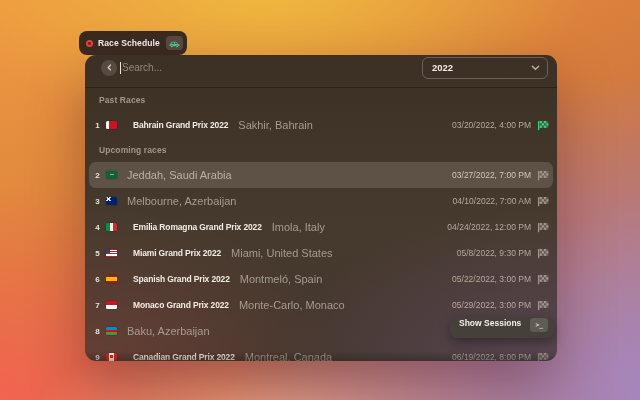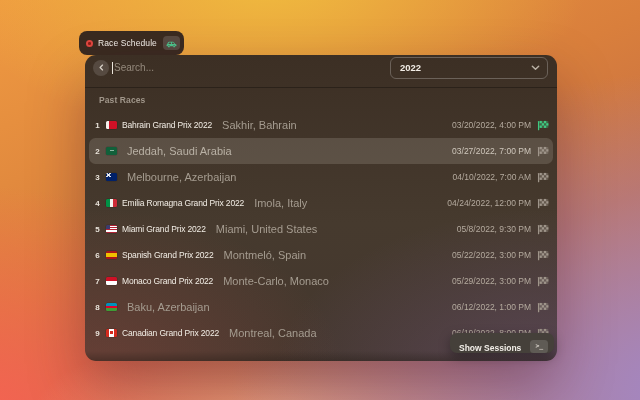--- a/index.html
+++ b/index.html
@@ -5,50 +5,50 @@
   html,body{margin:0;padding:0}
   body{width:640px;height:400px;overflow:hidden;font-family:"Liberation Sans",sans-serif;position:relative;
     background:
       radial-gradient(50% 42% at 42% -6%, rgba(240,190,62,.95) 0%, rgba(240,190,62,0) 100%),
       radial-gradient(72% 80% at 108% 98%, #a287c6 0%, rgba(162,135,198,0) 100%),
       radial-gradient(40% 22% at 45% 104%, rgba(246,175,140,.8) 0%, rgba(246,175,140,0) 100%),
       radial-gradient(55% 60% at -6% 106%, rgba(250,95,85,.95) 0%, rgba(250,95,85,0) 100%),
       linear-gradient(155deg, #ef9a41 0%, #d97f3c 45%, #c66f45 70%, #bb7a6e 100%);}
   .badge{position:absolute;left:79px;top:31px;height:24px;display:flex;align-items:center;background:#3a2b20;border-radius:8px;padding:0 4px 0 7px;box-sizing:border-box}
   .rec-dot{width:7px;height:7px;border-radius:50%;background:radial-gradient(circle,#8e1d17 0 26%,#e0473f 34% 100%);margin-right:5px}
-  .badge-title{font-size:8.5px;font-weight:400;color:#f3efe9;letter-spacing:.1px}
+  .badge-title{font-size:8.5px;font-weight:700;color:#f3efe9;letter-spacing:.1px}
   .car-chip{width:17px;height:14px;border-radius:4px;background:rgba(255,255,255,.15);display:flex;align-items:center;justify-content:center;margin-left:6px;color:#4cc68d}
   .window{position:absolute;left:85px;top:55px;width:472px;height:306px;border-radius:11px;overflow:hidden;
     background:
       radial-gradient(60% 55% at 100% 105%, rgba(125,95,150,.38) 0%, rgba(125,95,150,0) 100%),
       radial-gradient(55% 55% at 0% 105%, rgba(200,85,75,.28) 0%, rgba(200,85,75,0) 100%),
       linear-gradient(180deg, #3c2f24 0%, #463a2e 55%, #44372e 100%);
     box-shadow:0 25px 55px rgba(60,15,40,.35);}
-  .searchbar{height:33px;display:flex;align-items:center;padding:0 9px 7px 8px;border-bottom:1px solid rgba(0,0,0,.3);box-sizing:border-box}
+  .searchbar{height:33px;display:flex;align-items:center;padding:0 9px 7px 16px;border-bottom:1px solid rgba(0,0,0,.3);box-sizing:border-box}
   .back-btn{width:16px;height:16px;border-radius:50%;background:rgba(255,255,255,.13);display:flex;align-items:center;justify-content:center;color:#d8d1c7;flex:0 0 auto}
   .search-wrap{flex:1;margin-left:3px;display:flex;align-items:center}
   .caret{width:1px;height:12px;background:#ece6dc;margin-right:1px}
   .placeholder{color:#94897c;font-size:10px}
-  .year-dd{width:158px;height:22px;border:1px solid rgba(255,255,255,.24);border-radius:6px;display:flex;align-items:center;padding:0 7px 0 9px;box-sizing:border-box;color:#f2ede6;font-size:9.5px;font-weight:700;flex:0 0 auto}
+  .year-dd{width:126px;height:22px;border:1px solid rgba(255,255,255,.24);border-radius:6px;display:flex;align-items:center;padding:0 7px 0 9px;box-sizing:border-box;color:#f2ede6;font-size:9.5px;font-weight:700;flex:0 0 auto}
   .year-dd .chev{margin-left:auto;color:#b9b0a4;display:flex}
   .list{padding:0}
   .section-label{height:24px;display:flex;align-items:center;padding:0 14px;color:#a0968a;font-size:8.5px;font-weight:700;letter-spacing:.1px}
   .row{height:26px;display:flex;align-items:center;margin:0 4px;padding:0 4px;border-radius:6.5px}
   .row.selected{background:rgba(255,245,235,.14)}
   .row-num{width:9px;text-align:center;font-size:8px;font-weight:700;color:#e9e3da;flex:0 0 auto}
   .flag{width:11px;height:8px;border-radius:1.5px;margin-left:4px;flex:0 0 auto;box-shadow:0 0 0 .5px rgba(0,0,0,.2)}
-  .race-name{margin-left:5px;font-size:8.5px;font-weight:400;color:#f2ede5;letter-spacing:-.15px;white-space:nowrap}
+  .race-name{margin-left:16px;font-size:8.5px;font-weight:700;color:#f2ede5;letter-spacing:-.15px;white-space:nowrap}
   .race-loc{margin-left:10px;font-size:11px;color:#a59c90;white-space:nowrap}
   .race-dt{margin-left:auto;font-size:8.5px;color:#b4aa9e;white-space:nowrap}
   .chk{margin-left:6px;color:#9f958a;display:flex;flex:0 0 auto}
   .row.past .chk{color:#3fc981}
   .row.selected .race-dt{color:#cfc7bc}
   .row.selected .race-loc{color:#b9b1a5}
   .window::after{content:"";position:absolute;left:0;right:0;bottom:0;height:10px;background:linear-gradient(to bottom,rgba(40,31,24,0),rgba(34,26,20,.38));pointer-events:none;border-radius:0 0 11px 11px}
-  .hint{position:absolute;left:450px;top:333px;height:20px;background:#45403a;border-radius:7px;display:flex;align-items:flex-end;padding:0 6px 0 9px;box-shadow:0 4px 12px rgba(0,0,0,.35);font-size:8.5px;font-weight:700;color:#f2eee8;z-index:5}
+  .hint{position:absolute;left:450px;top:318px;height:20px;background:#45403a;border-radius:7px;display:flex;align-items:flex-start;padding:0 6px 0 9px;box-shadow:0 4px 12px rgba(0,0,0,.35);font-size:8.5px;font-weight:700;color:#f2eee8;z-index:5}
   .keycap{width:18px;height:13.5px;border-radius:3.5px;background:rgba(255,255,255,.14);display:flex;align-items:center;justify-content:center;font-size:6.5px;color:#d8d2ca;margin-left:9px;font-family:"DejaVu Sans Mono",monospace}
   
   .flag-bahrain{background:linear-gradient(90deg,#f3f1ec 0 30%,#ce1126 30% 100%)}
   .flag-saudi-arabia{background:linear-gradient(rgba(223,240,230,.6),rgba(223,240,230,.6)) 50% 42%/4px 1px no-repeat,#11603a}
   .flag-australia{background:linear-gradient(45deg,transparent 44%,rgba(255,255,255,.85) 44% 56%,transparent 56%) 0 0/5px 4px no-repeat,linear-gradient(-45deg,transparent 44%,rgba(255,255,255,.85) 44% 56%,transparent 56%) 0 0/5px 4px no-repeat,#012169}
   .flag-italy{background:linear-gradient(90deg,#009246 0 33%,#f4f5f0 33% 67%,#ce2b37 67%)}
   .flag-usa{background:linear-gradient(#3c3b6e,#3c3b6e) 0 0/4px 4px no-repeat,repeating-linear-gradient(180deg,#b22234 0 1.1px,#fff 1.1px 2.2px)}
   .flag-spain{background:linear-gradient(180deg,#aa151b 0 25%,#f1bf00 25% 75%,#aa151b 75%)}
   .flag-monaco{background:linear-gradient(180deg,#ce1126 0 50%,#fff 50%)}
   .flag-azerbaijan{background:linear-gradient(180deg,#0092bc 0 33%,#e4002b 33% 67%,#3f9c35 67%)}
@@ -107,20 +107,21 @@
           <rect x="7.6" y="1" width="2.4" height="2.53"></rect>
           <rect x="5.2" y="3.53" width="2.4" height="2.53"></rect>
           <rect x="10" y="3.53" width="2.4" height="2.53"></rect>
           <rect x="2.8" y="6.06" width="2.4" height="2.54"></rect>
           <rect x="7.6" y="6.06" width="2.4" height="2.54"></rect>
         </g>
       </svg>
     </span>
   </div>
 
+  <div class="section-label">Upcoming races</div>
 
   <div class="row selected">
     <span class="row-num">2</span>
     <span class="flag flag-saudi-arabia"></span>
     <span class="race-loc">Jeddah, Saudi Arabia</span>
     <span class="race-dt">03/27/2022, 7:00 PM</span>
     <span class="chk">
       <svg width="12" height="11" viewBox="0 0 13 12">
         <rect x="1" y="1" width="1.4" height="10.2" rx=".7" fill="currentColor"></rect>
         <g fill="currentColor">

